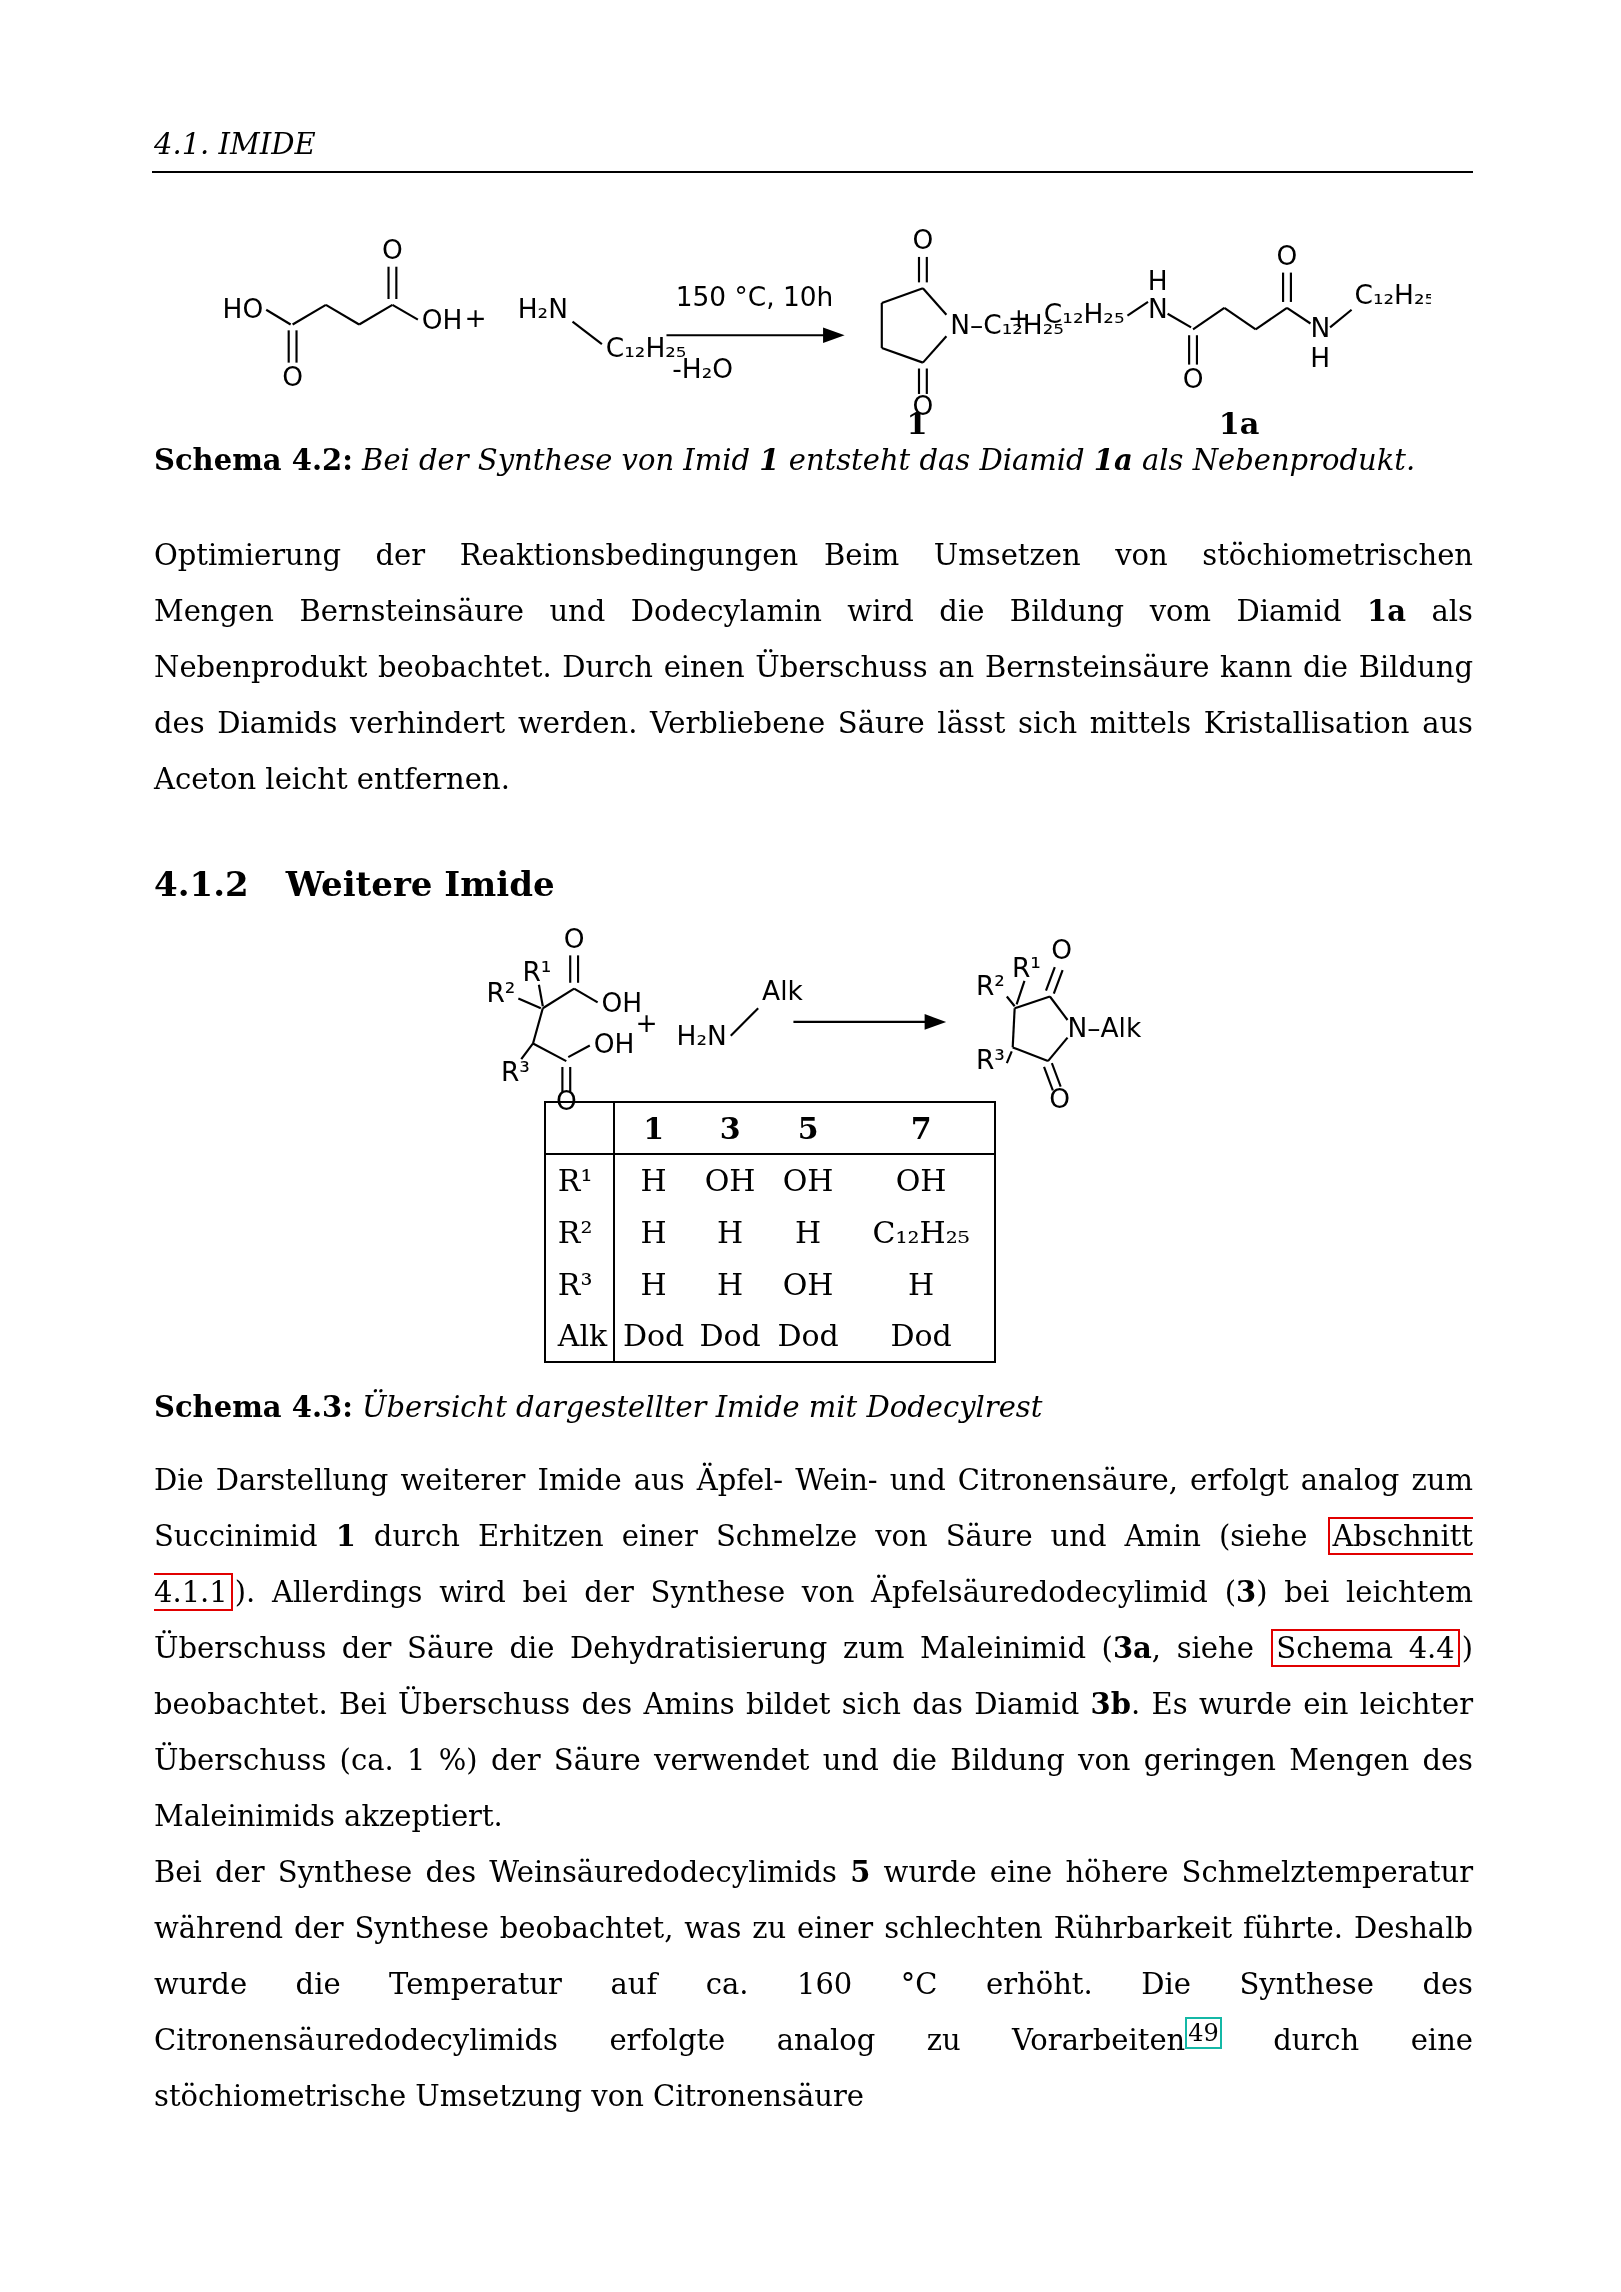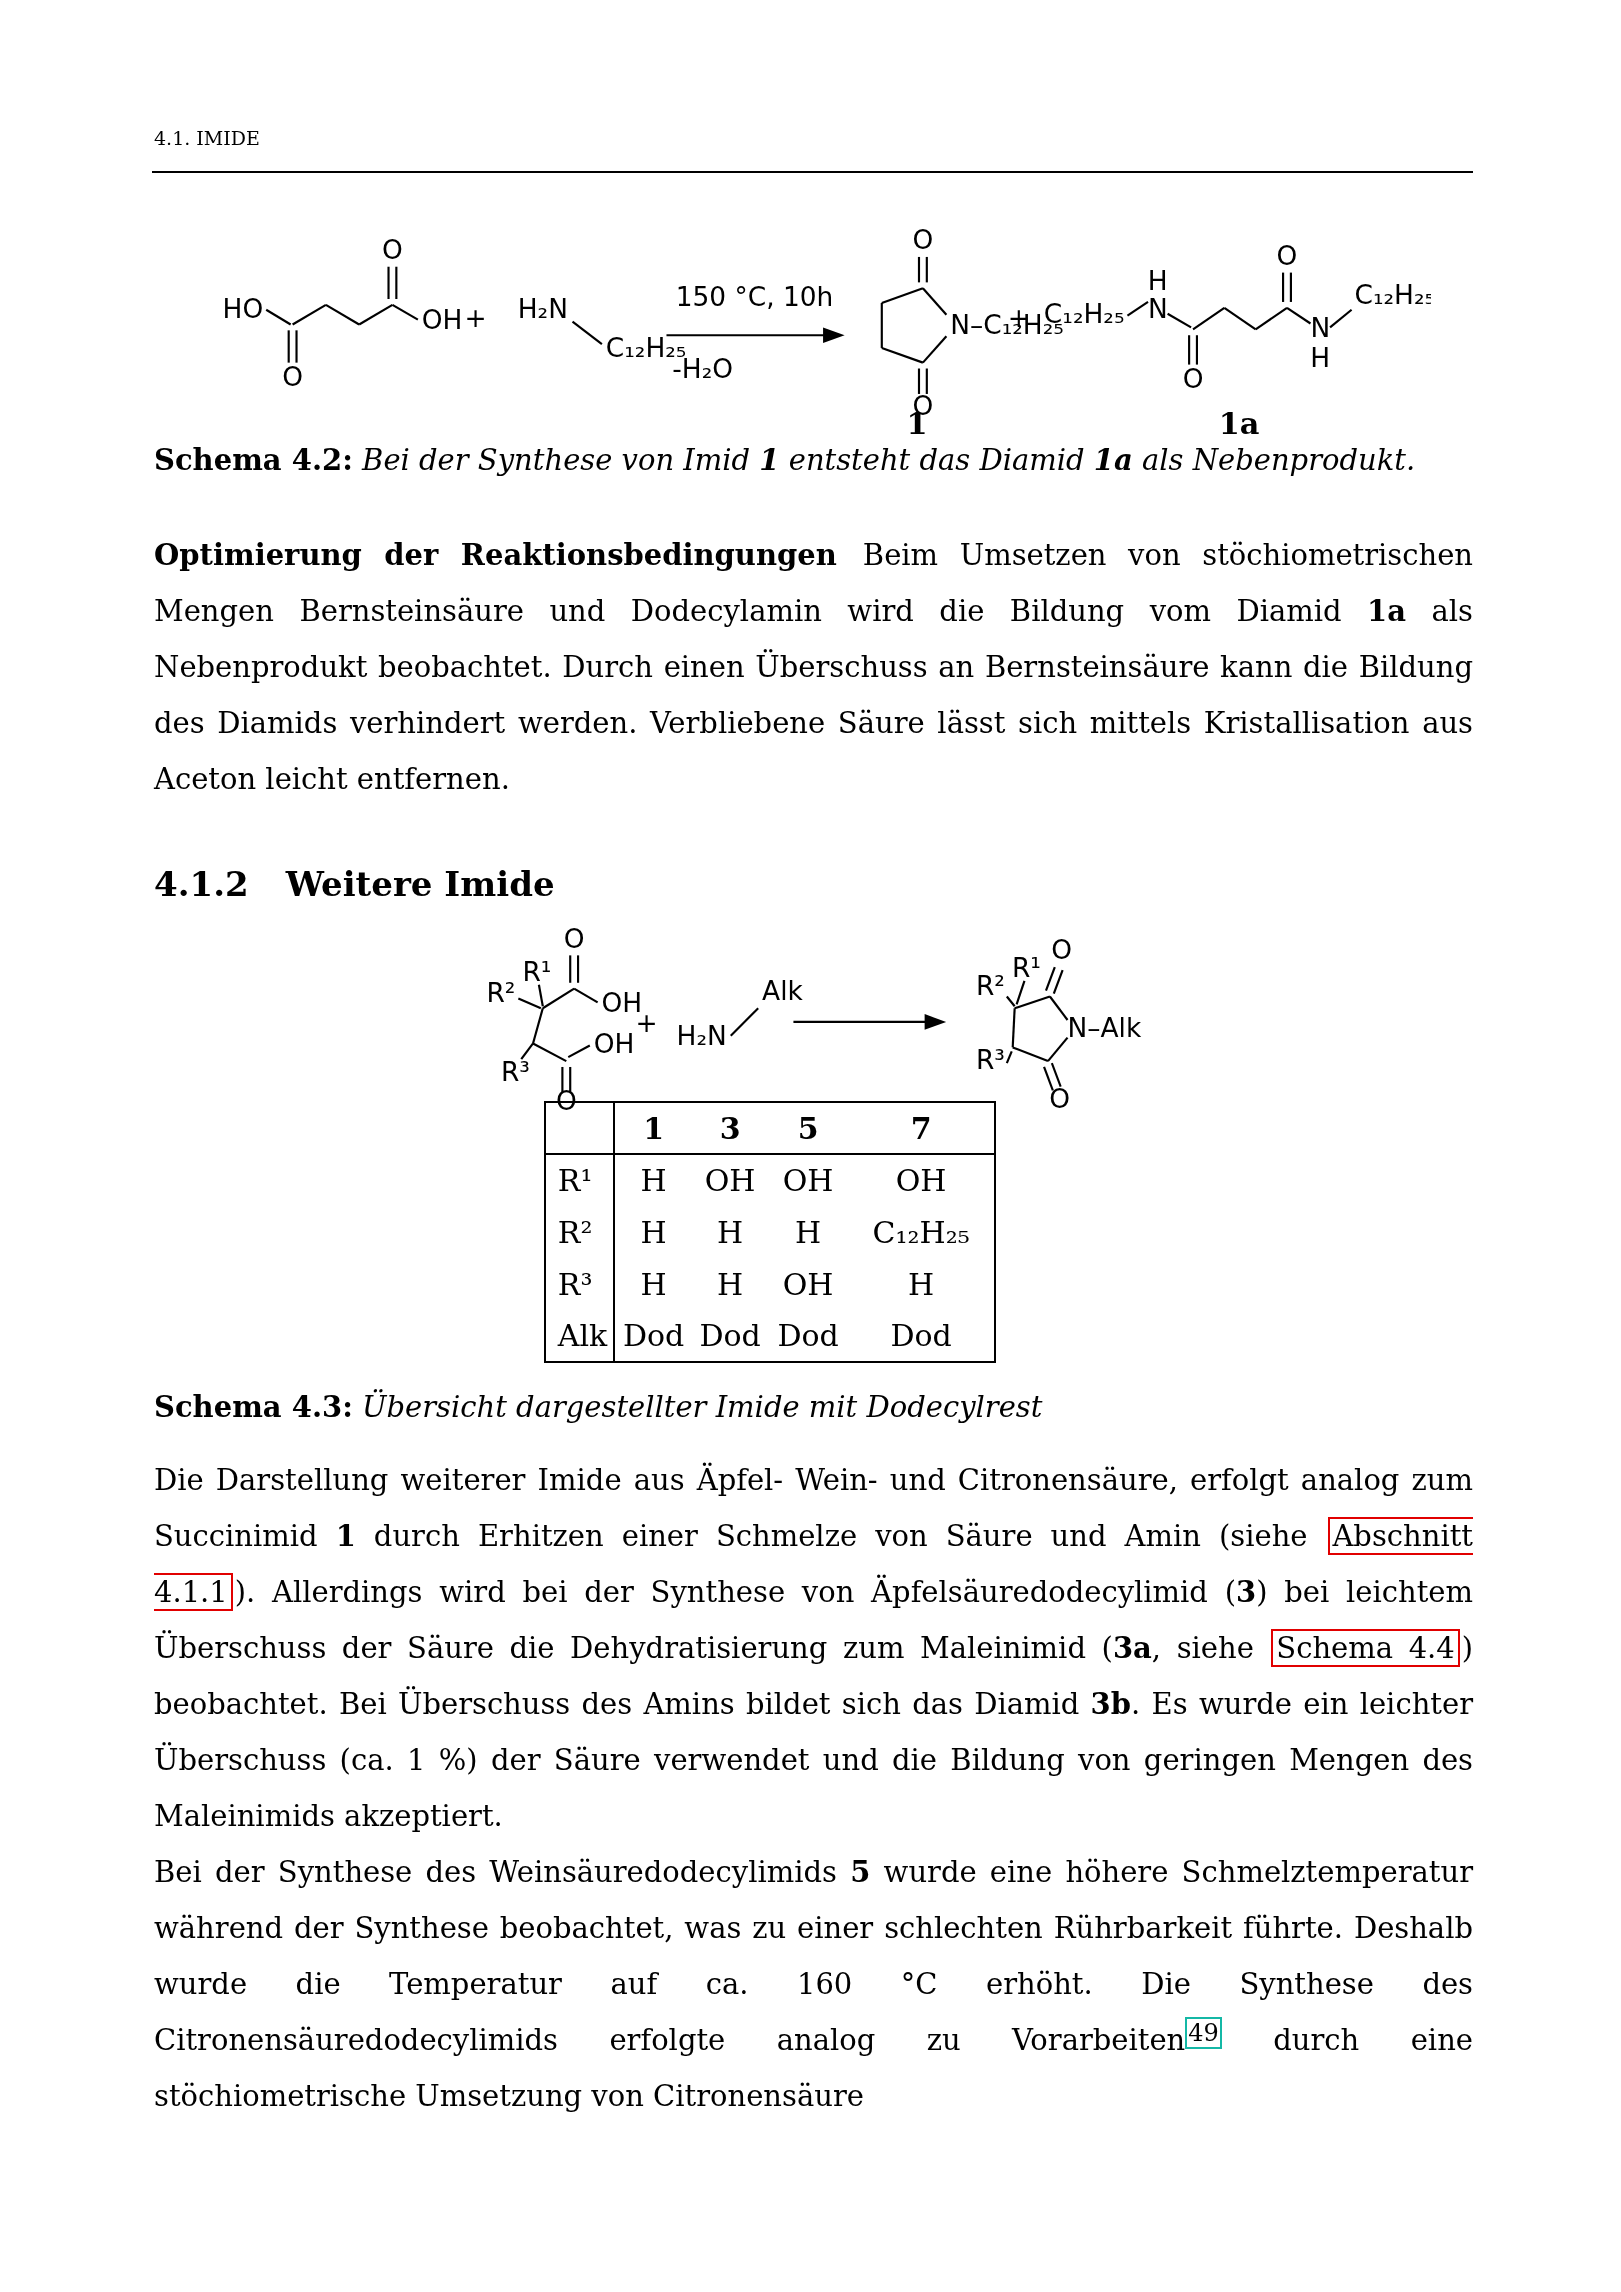--- a/index.html
+++ b/index.html
@@ -2,38 +2,38 @@
 <html><head>
 <meta charset="utf-8">
 <style>
   * { margin:0; padding:0; box-sizing:border-box; }
   html,body { background:#ffffff; }
   .page {
     position:relative; width:1621px; height:2293px; background:#ffffff;
     font-family:"DejaVu Serif", serif; color:#000; overflow:hidden;
   }
   .abs { position:absolute; }
-  .header-left  { left:154px; top:127px; font-size:19px; }
+  .header-left  { left:154px; top:127px; font-style:italic; font-size:29px; }
   .header-right { left:154px; top:129px; width:1319px; text-align:right; font-variant:small-caps; font-size:29px; letter-spacing:1px; }
   .header-rule  { left:152px; top:171px; width:1321px; border-top:2px solid #000; height:0; }
 
   .bodytext { left:154px; width:1319px; font-size:29px; line-height:56px; text-align:justify; }
   .para1  { top:527px; }
   .para23 { top:1452px; }
   .caption { left:154px; width:1319px; font-size:29px; text-align:left; }
   .caption42 { top:443px; }
   .caption43 { top:1390px; }
   .section-heading { left:154px; top:864px; font-size:34px; font-weight:bold; }
   .section-heading .num { margin-right:37px; }
   .pagenum { left:154px; top:2117px; width:1319px; text-align:center; font-size:29px; }
 
   .seg-bold { font-weight:bold; }
   .seg-italic { font-style:italic; }
   .seg-bolditalic { font-weight:bold; font-style:italic; }
-  .seg-runin { font-weight:bold; margin-right:26px; }
+  .seg-runin { font-weight:normal; margin-right:26px; }
   .seg-redbox { border:2px solid #e10000; padding:0 2.9px; margin:0 2px; }
   .seg-greensup { border:2px solid #14b8a6; font-size:24px; vertical-align:8.8px; padding:0 1px; line-height:0; }
 
   svg text { font-family:"DejaVu Sans", sans-serif; font-size:27px; fill:#000; }
   svg .compound-label { font-family:"DejaVu Serif", serif; font-size:31px; font-weight:bold; }
   svg line { stroke:#000; stroke-width:2.2; }
   svg polygon { fill:#000; }
 
   .imide-table {
     left:544px; top:1101px; border-collapse:collapse; border:2px solid #000;

